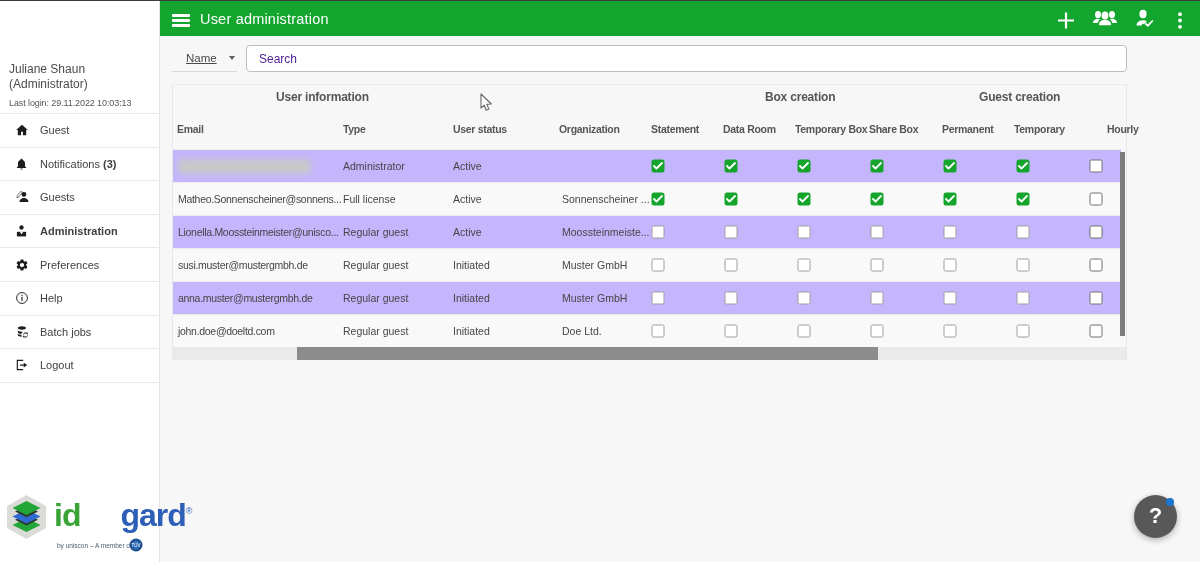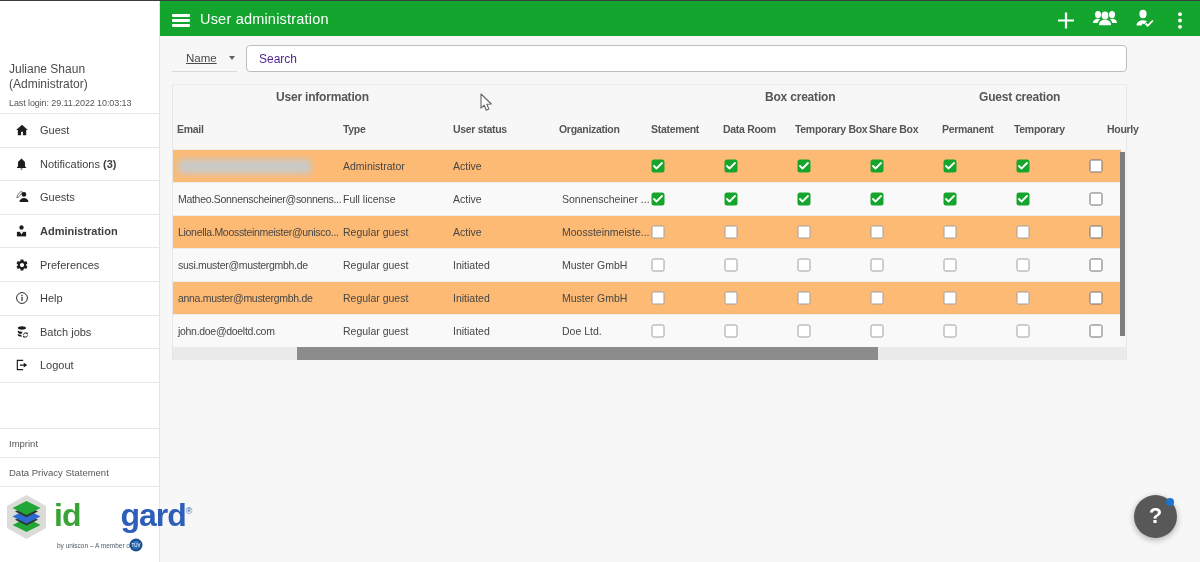--- a/index.html
+++ b/index.html
@@ -40,21 +40,21 @@
   #namesel .t { position:absolute; left:14px; top:7px;text-decoration:underline; }
   #namesel .c { position:absolute; right:2px; top:11px; width:0; height:0; border-left:3.5px solid transparent; border-right:3.5px solid transparent; border-top:4.5px solid #5f5f5f; }
   #search { left:246px; top:45px; width:881px; height:27px; background:#fff; border:1px solid #bdbdbd; border-radius:4px; }
   #search span { position:absolute; left:12px; top:6px; font-size:12px; color:#4c1d95; }
 
   
   #card { left:172px; top:84px; width:955px; height:276px; background:#f7f7f7; border:1px solid #e7e7e7; border-top:1px solid #ececec;}
   .ghead { position:absolute; top:5px; font-size:12px; font-weight:bold; letter-spacing:-0.2px; color:#565656; }
   .chead { position:absolute; top:38px; font-size:10.5px; font-weight:bold; letter-spacing:-0.3px; color:#565656; }
   #rows { position:absolute; left:0px; top:64px; width:948px; }
-  .row { position:relative; height:33px; border-top:1px solid #ececec; background:#fdba74; font-size:10.5px; color:#464646; }
+  .row { position:relative; height:33px; border-top:1px solid #ececec; background:#c4b5fd; font-size:10.5px; color:#464646; }
   .row.alt { background:#f9f9f9; }
   .cell { position:absolute; top:50%; transform:translateY(-50%); white-space:nowrap; }
   .cb { position:absolute; top:50%; transform:translate(-50%,-50%); width:13px; height:13px; }
   .cb.off { background:#fff; border:1.5px solid #9e9e9e; border-radius:2px; }
   .cb.off.dark { border-color:#707070; }
   .cb.on { background:#15a42c; border-radius:2.5px; }
   .cb.on svg { position:absolute; left:1px; top:2px; }
   #vscroll { position:absolute; right:1px; top:67px; width:5px; height:184px; background:#7d7d7d; }
   #htrack { position:absolute; left:0; top:262px; width:953px; height:13px; background:#eaeaea; }
   #hthumb { position:absolute; left:124px; top:0px; width:581px; height:13px; background:#8c8c8c; }
@@ -127,28 +127,20 @@
           <path fill="#1d1d1d" d="m20.7 12.5.3 3.2-3.2-.4zM13.3 21.8 13 18.6l3.2.4z"></path>
         </svg>
       <span class="txt">Batch jobs</span>
       </div>
     <div class="mi" id="mi-logout">
       <svg width="14" height="14" viewBox="0 0 24 24">
           <path fill="none" stroke="#1d1d1d" stroke-width="2" d="M14 4H4v16h10"></path>
           <path fill="#1d1d1d" d="M15 8v3H8.5v2.4H15v3l6-4.2z"></path>
         </svg>
       <span class="txt">Logout</span>
-      </div>
-  </div>
-  <div id="foot">
-    <div class="fi">
-        <span>Imprint</span>
-      </div>
-    <div class="fi">
-        <span>Data Privacy Statement</span>
       </div>
   </div>
   <div id="logo">
     <svg style="position:absolute;left:7px;top:6px;" width="39" height="44" viewBox="0 0 39 44">
       <polygon points="19.5,0 39,11 39,33 19.5,44 0,33 0,11" fill="#dbdbd8"></polygon>
       <g>
         <polygon points="19.5,23 33.5,30 19.5,37 5.5,30" fill="#23a638"></polygon>
         <polygon points="19.5,19 31,24.8 19.5,30.5 8,24.8" fill="#2c3c2c"></polygon>
         <polygon points="19.5,14.5 33.5,21.5 19.5,28.5 5.5,21.5" fill="#2e6ad1"></polygon>
         <polygon points="19.5,10.8 31,16.5 19.5,22.3 8,16.5" fill="#2c3c2c"></polygon>

